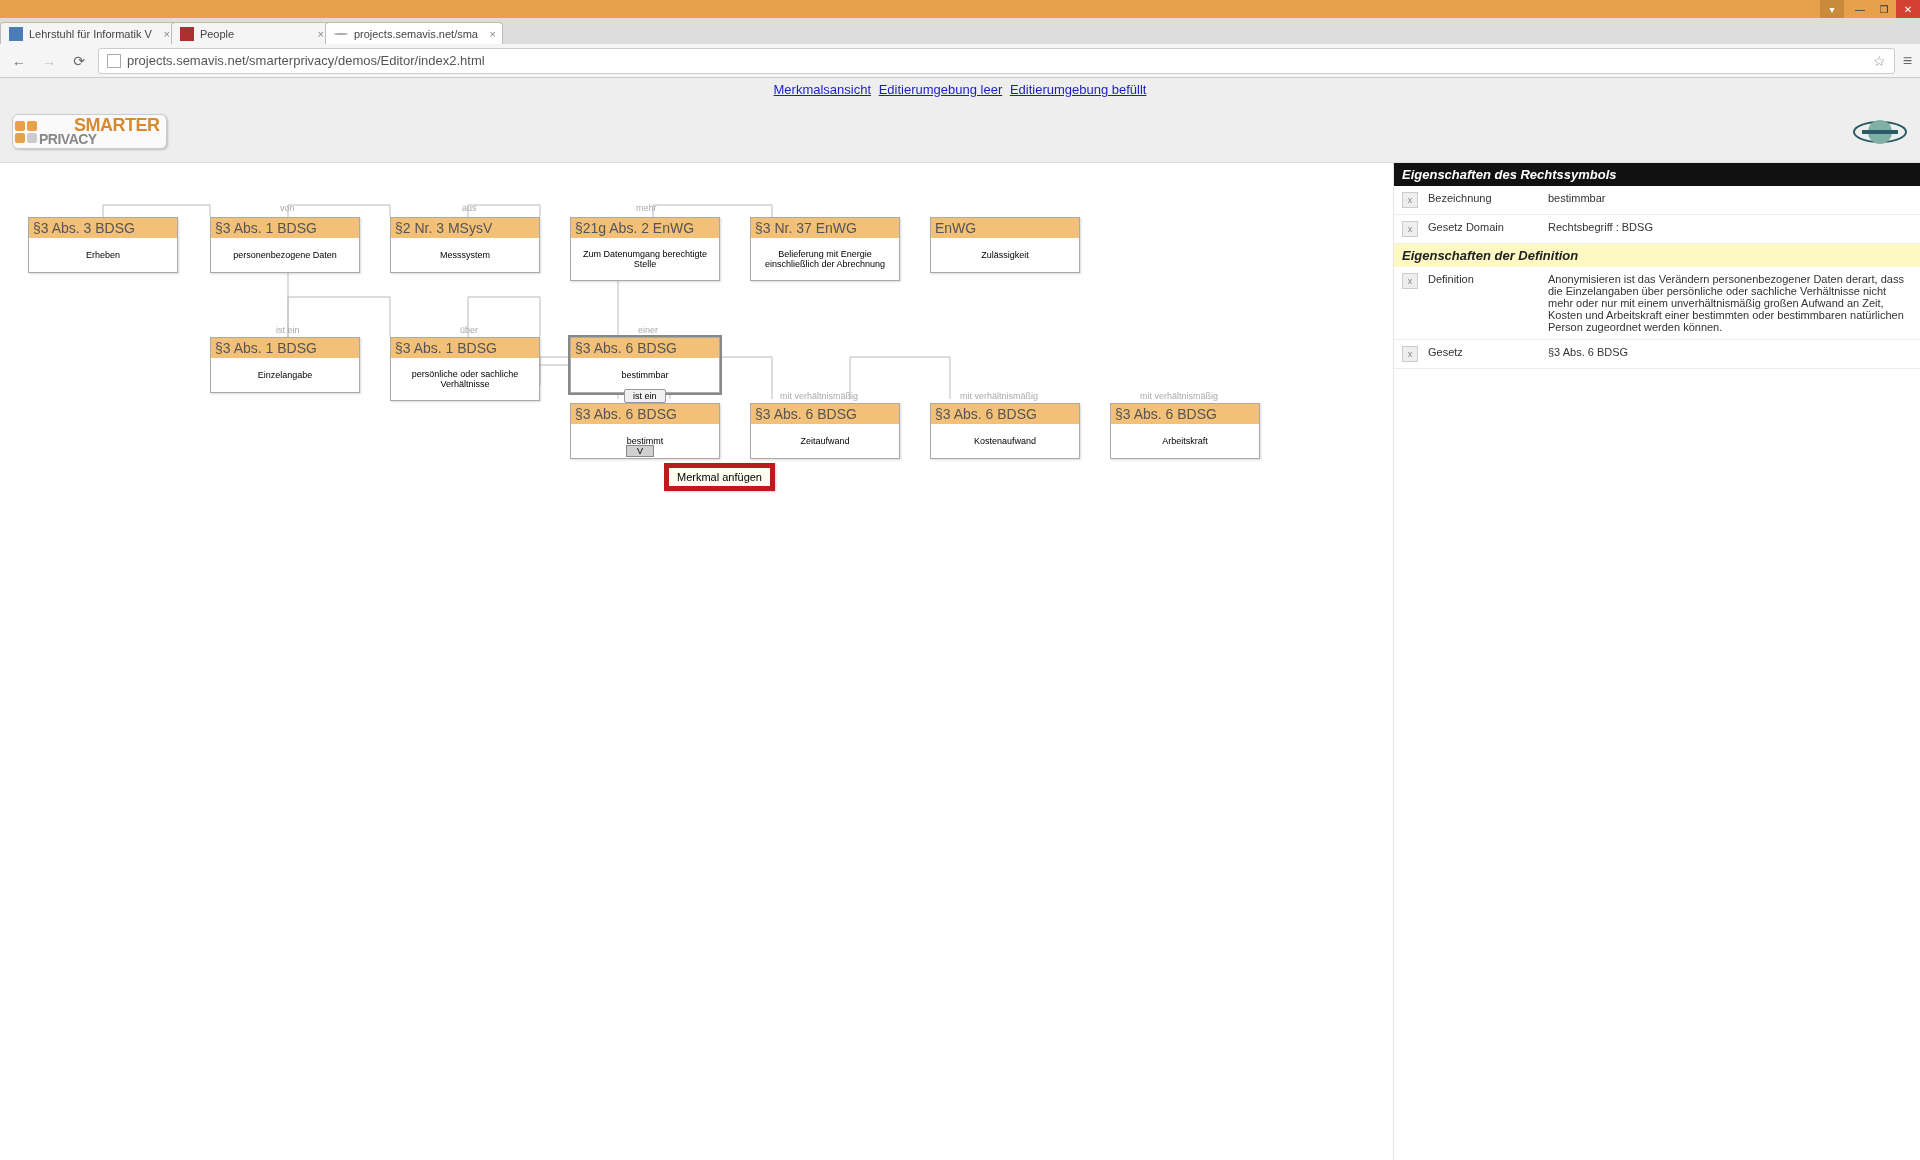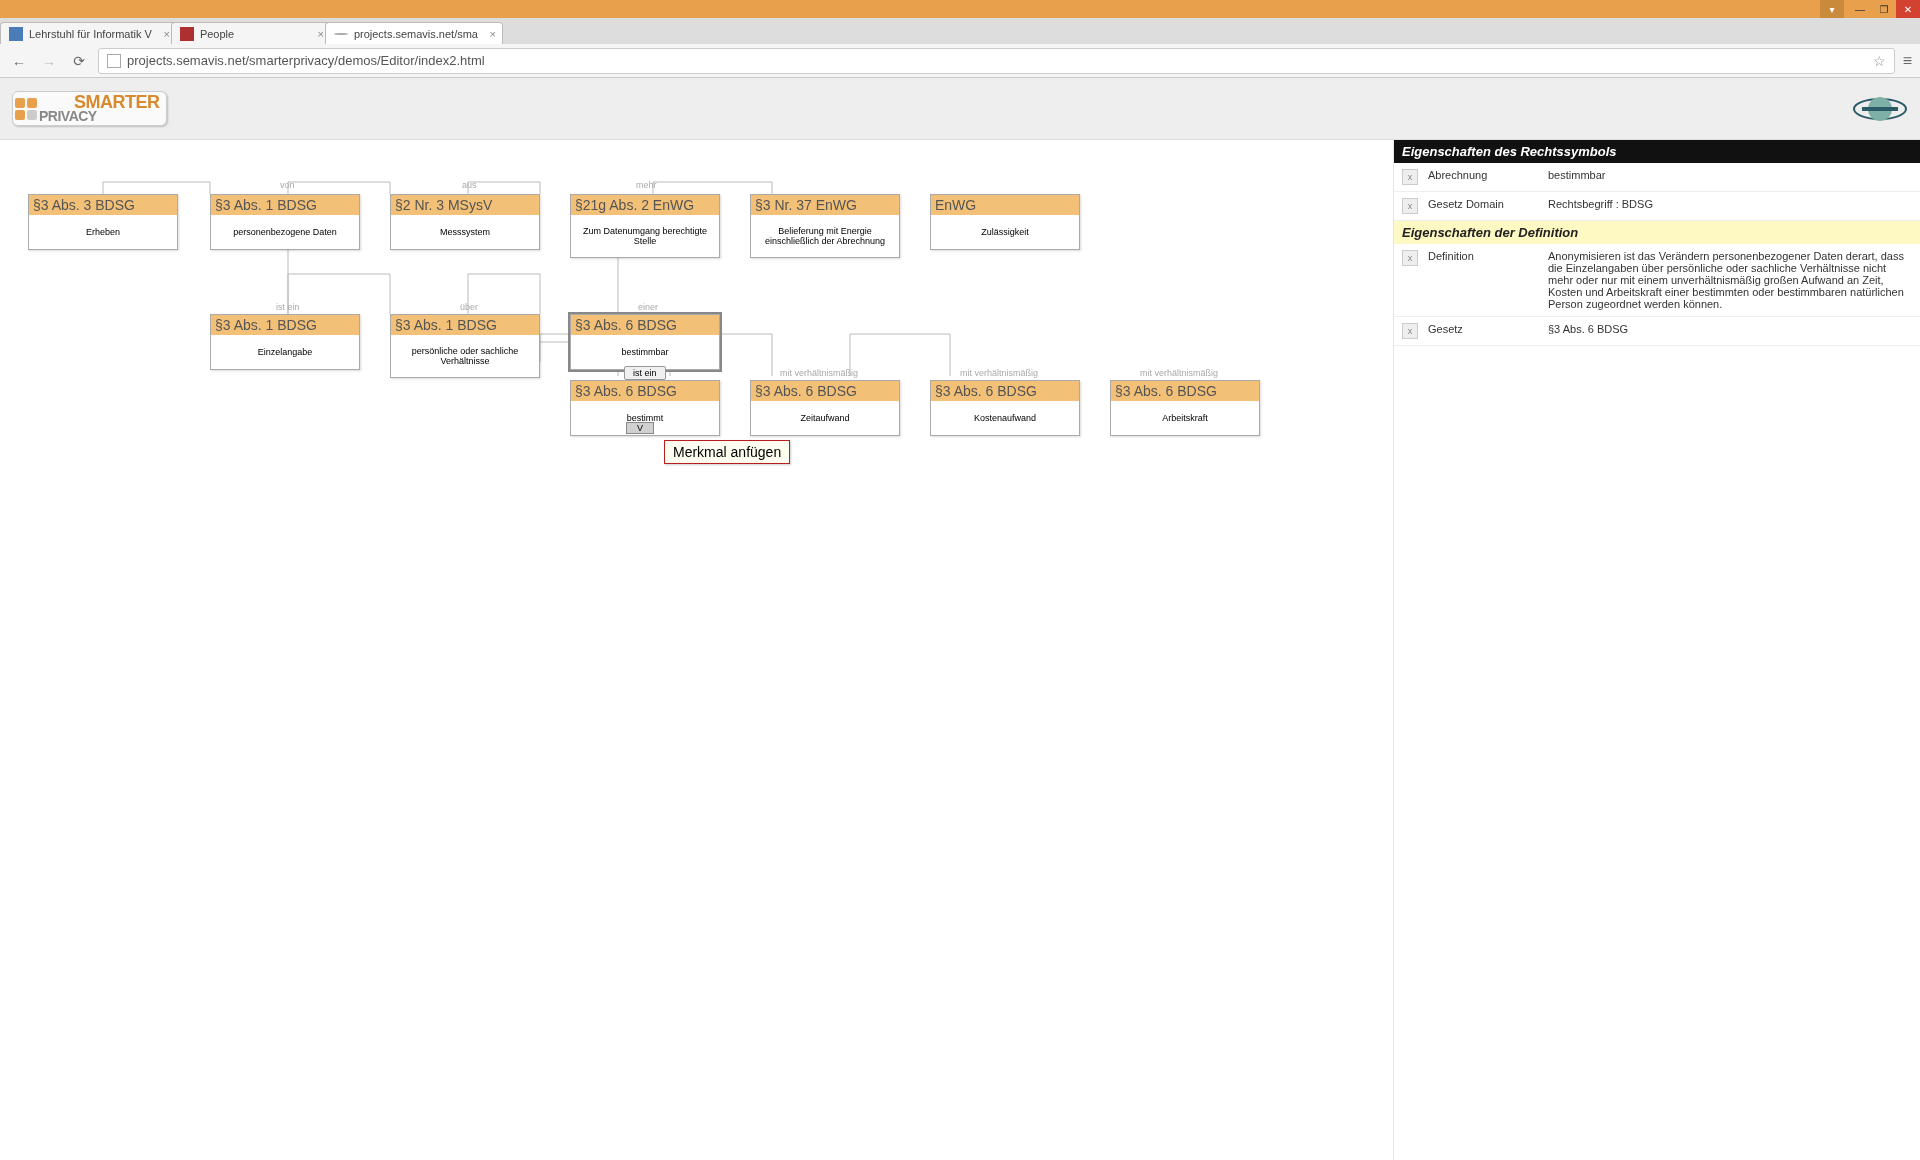--- a/index.html
+++ b/index.html
@@ -51,21 +51,21 @@
 
     
     .node { position: absolute; width: 150px; background: #fff; border: 1px solid #aaa; box-shadow: 1px 1px 2px rgba(0,0,0,0.15); }
     .node-head { background: #f3c078; font-size: 14px; padding: 2px 4px; color: #555; white-space: nowrap; overflow: hidden; }
     .node-body { font-size: 9px; padding: 8px 4px; text-align: center; min-height: 34px; display: flex; align-items: center; justify-content: center; }
     .node.selected { outline: 2px solid #888; }
     .node-body.tall { min-height: 42px; }
 
     .edge-label { position: absolute; font-size: 9px; color: #aaa; white-space: nowrap; }
     .pill { position: absolute; background: #f0f0f0; border: 1px solid #999; font-size: 9px; padding: 1px 8px; border-radius: 2px; }
-    .tooltip-box { position: absolute; background: #fdfdf0; border: 1px solid #b91c1c; font-size: 14px; padding: 3px 8px; box-shadow: 1px 1px 2px rgba(0,0,0,0.2); }
+    .tooltip-box { position: absolute; background: #fdfdf0; border: 5px solid #b91c1c; font-size: 11px; padding: 3px 8px; box-shadow: 1px 1px 2px rgba(0,0,0,0.2); }
     .v-handle { position: absolute; background: #d0d0d0; border: 1px solid #888; font-size: 9px; padding: 0 10px; }
 
     svg.edges { position: absolute; top: 0; left: 0; pointer-events: none; }
 
     
     .panel-header { background: #111; color: #fff; font-weight: bold; font-style: italic; font-size: 13px; padding: 4px 8px; }
     .panel-header.sub { background: #fef9c3; color: #222; font-style: italic; font-weight: bold; }
     .prop-row { display: flex; padding: 6px 8px; border-bottom: 1px solid #eee; align-items: flex-start; }
     .prop-del { width: 16px; height: 16px; background: #eee; border: 1px solid #ccc; font-size: 9px; display: flex; align-items: center; justify-content: center; color: #888; margin-right: 10px; flex-shrink: 0; }
     .prop-key { width: 120px; font-size: 11px; color: #333; flex-shrink: 0; }
@@ -107,20 +107,25 @@
   <div class="nav-btn">⟳</div>
   <div class="url-box">
     <span class="doc-icon"></span>
     <span>projects.semavis.net/smarterprivacy/demos/Editor/index2.html</span>
     <span class="star-icon">☆</span>
   </div>
   <div class="menu-icon">≡</div>
 </div>
 
 <div class="page">
+  <div class="link-row">
+    <a>Merkmalsansicht</a>
+    <a>Editierumgebung leer</a>
+    <a>Editierumgebung befüllt</a>
+  </div>
 
   <div class="header-band">
     <div class="logo-box">
       <div class="logo-grid">
           <span></span>
           <span></span>
           <span></span>
           <span></span>
         </div>
       <div class="logo-text">
@@ -226,21 +231,21 @@
 
       <div class="v-handle" style="left:626px; top:282px;">V</div>
 
       <div class="tooltip-box" style="left:664px; top:300px;">Merkmal anfügen</div>
     </div>
 
     <div class="panel">
       <div class="panel-header">Eigenschaften des Rechtssymbols</div>
       <div class="prop-row">
         <div class="prop-del">x</div>
-        <div class="prop-key">Abrechnung</div>
+        <div class="prop-key">Bezeichnung</div>
         <div class="prop-val">bestimmbar</div>
       </div>
       <div class="prop-row">
         <div class="prop-del">x</div>
         <div class="prop-key">Gesetz Domain</div>
         <div class="prop-val">Rechtsbegriff : BDSG</div>
       </div>
       <div class="panel-header sub">Eigenschaften der Definition</div>
       <div class="prop-row">
         <div class="prop-del">x</div>

